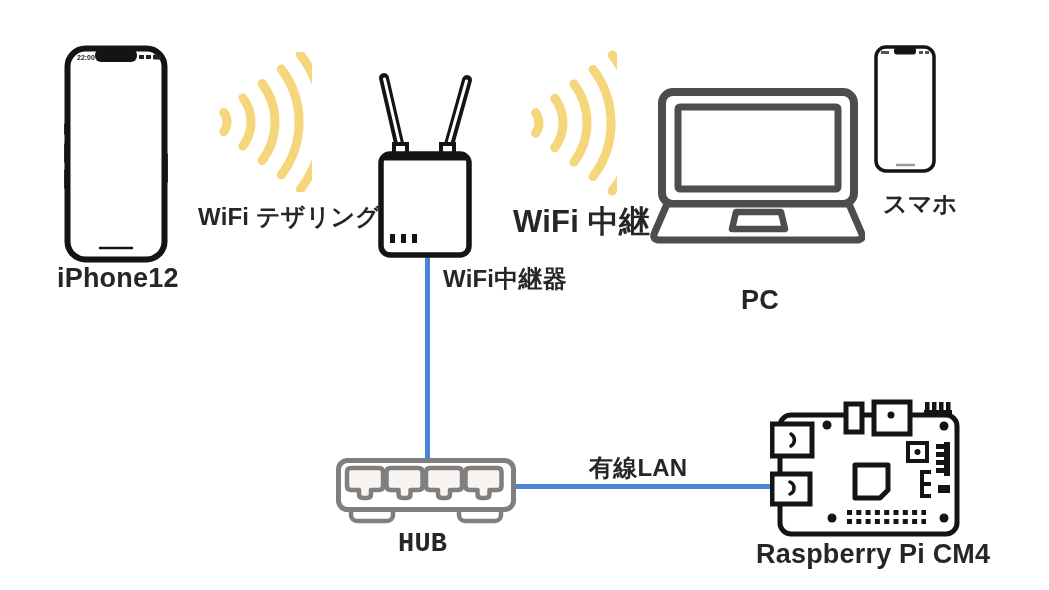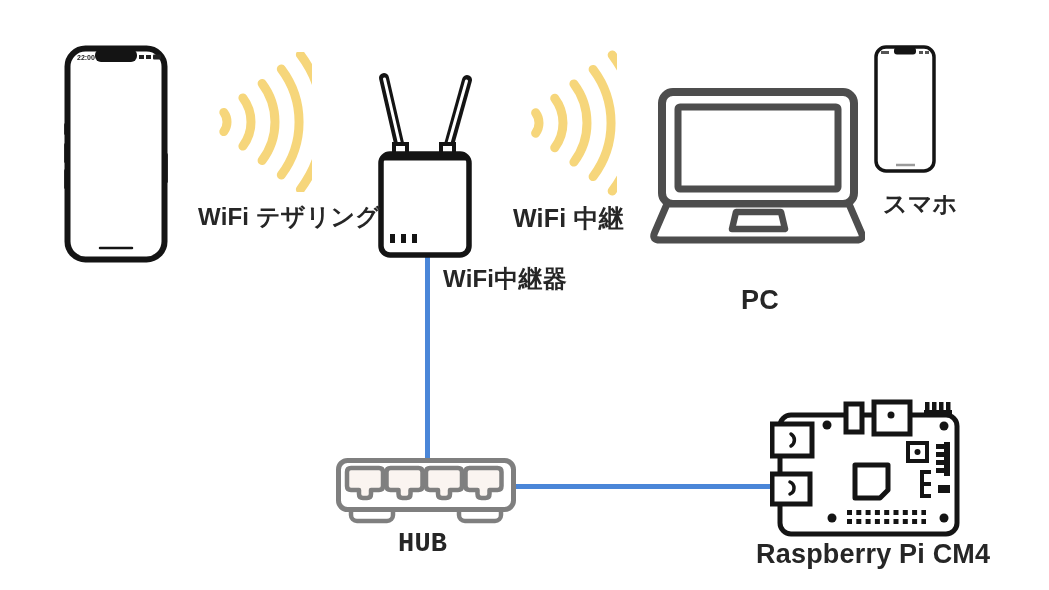--- a/index.html
+++ b/index.html
@@ -7,21 +7,21 @@
     position:relative;width:1049px;height:590px;overflow:hidden;
     background:var(--background,#fff);
     font-family:"Liberation Sans","DejaVu Sans",sans-serif;
   }
   .abs{position:absolute;}
   .label{
     position:absolute;font-weight:bold;color:var(--label-text,#262626);
     white-space:nowrap;line-height:1.1;letter-spacing:0.2px;
   }
   .lbl-24{font-size:24px;}
-  .lbl-25{font-size:25px;text-align:right;}
+  .lbl-25{font-size:31px;text-align:right;}
   .lbl-27{font-size:27px;}
   .cable{position:absolute;background:var(--wired-line,#4A86D8);}
   .wave{fill:none;stroke:var(--wifi-wave,#F6D67B);stroke-width:9;stroke-linecap:round;}
   .dark-stroke{stroke:var(--device-dark,#141414);}
   .pc-stroke{stroke:var(--pc-gray,#4D4D4D);fill:#fff;}
   .hub-stroke{stroke:var(--hub-gray,#7F7F7F);}
   svg{display:block;}
 </style>
 </head>
 <body>
@@ -153,21 +153,23 @@
       <rect x="166" y="62" width="8" height="5"></rect>
       <rect x="166" y="70" width="8" height="5"></rect>
       <rect x="168" y="87" width="12" height="8"></rect>
     </g>
     <g>
       <path d="M77,114.5 H156" fill="none" class="dark-stroke" stroke-width="5" stroke-dasharray="5 4.3"></path>
       <path d="M77,123.5 H156" fill="none" class="dark-stroke" stroke-width="5" stroke-dasharray="5 4.3"></path>
     </g>
   </svg>
 
+  <div class="label lbl-27" style="left:57px;top:264px;">iPhone12</div>
   <div class="label lbl-24" style="left:198px;top:204px;">WiFi テザリング</div>
   <div class="label lbl-24" style="left:443px;top:266px;">WiFi中継器</div>
   <div class="label lbl-25" style="left:513px;top:205px;">WiFi 中継</div>
   <div class="label lbl-27" style="left:741px;top:262px;margin-top:24px;">PC</div>
   <div class="label lbl-24" style="left:883px;top:175px;margin-top:16px;">スマホ</div>
   <div class="label lbl-27" style="left:398px;top:530px;font-family:Liberation Mono, monospace;">HUB</div>
+  <div class="label lbl-24" style="left:589px;top:455px;">有線LAN</div>
   <div class="label lbl-27" style="left:756px;top:540px;">Raspberry Pi CM4</div>
 
 </div>
 
 </body></html>

